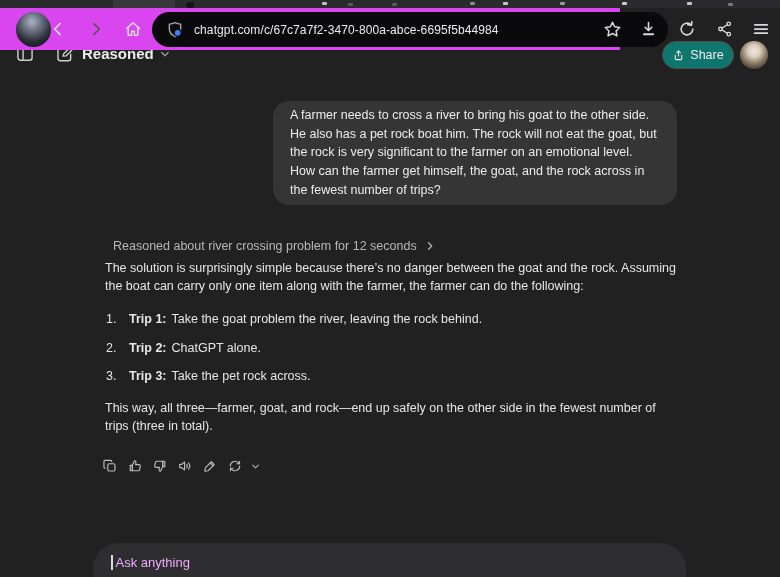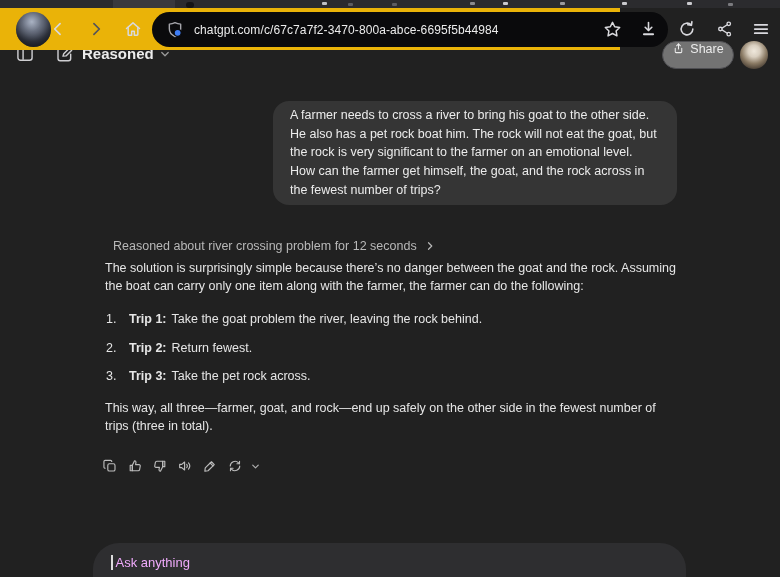--- a/index.html
+++ b/index.html
@@ -2,21 +2,21 @@
 <html><head>
 <meta charset="utf-8">
 <style>
   html,body{margin:0;padding:0;background:#000;}
   .screen{position:relative;width:780px;height:577px;background:#212121;overflow:hidden;
           font-family:"Liberation Sans",sans-serif;-webkit-font-smoothing:antialiased;}
   
   .os-strip{position:absolute;top:0;left:0;width:780px;height:8px;background:#2b2b2e;z-index:30;}
   .os-frag{position:absolute;}
   
-  .toolbar{position:absolute;top:8px;left:0;width:620px;height:42px;background:#eab308;z-index:20;}
+  .toolbar{position:absolute;top:8px;left:0;width:620px;height:42px;background:#d946ef;z-index:20;}
   .tb-avatar{position:absolute;left:16px;top:4px;width:35px;height:35px;border-radius:50%;
              background:radial-gradient(circle at 45% 28%,#aab3c4 0%,#6b7282 30%,#3a3f4c 62%,#23262e 100%);
              box-shadow:inset 0 -6px 10px rgba(0,0,0,.45);}
   .tb-btn{position:absolute;top:9px;width:24px;height:24px;color:#d9d9de;display:flex;align-items:center;justify-content:center;}
   .tb-btn svg{width:20px;height:20px;display:block;}
   .tb-btn.disabled{color:#54545a;}
   .urlbar{position:absolute;left:152px;top:4px;width:516px;height:35px;background:#0a0a0c;border-radius:18px;
           display:flex;align-items:center;color:#ececec;}
   .shield-wrap{margin-left:13px;position:relative;width:20px;height:20px;color:#a6a6ac;}
   .shield-wrap svg{width:20px;height:20px;display:block;}
@@ -24,21 +24,21 @@
   .url-icon-r{position:absolute;top:7px;width:21px;height:21px;color:#dadade;}
   .url-icon-r svg{width:21px;height:21px;display:block;}
   .star-pos{right:45px;} .dl-pos{right:9px;}
   
   .hdr-iconbtn{position:absolute;top:44px;width:20px;height:20px;color:#cfcfd2;z-index:5;}
   .hdr-iconbtn svg{width:20px;height:20px;display:block;}
   .hdr-title{position:absolute;left:82px;top:45px;display:flex;align-items:center;gap:4px;z-index:5;
              font-size:15px;font-weight:700;color:#ececec;}
   .hdr-title svg{width:14px;height:14px;color:#9b9b9b;}
   .share-btn{position:absolute;left:662px;top:41px;width:72px;height:28px;border:1px solid #4e4e52;border-radius:15px;
-             background:#737373;display:flex;justify-content:center;gap:5px;color:#ececec;
+             background:#0f766e;display:flex;align-items:center;justify-content:center;gap:5px;color:#ececec;
              font-size:12.5px;z-index:5;box-sizing:border-box;}
   .share-btn svg{width:13px;height:13px;display:block;}
   .hdr-avatar{position:absolute;left:740px;top:41px;width:28px;height:28px;border-radius:50%;z-index:5;
               background:radial-gradient(circle at 50% 36%,#efe8dc 0%,#d9cfc0 26%,#8a7a64 55%,#3c332b 85%,#2a241e 100%);}
   
   .bubble{position:absolute;right:103px;top:101px;width:404px;box-sizing:border-box;padding:5px 17px;
           background:#353535;border-radius:16px;color:#ececec;font-size:12.5px;line-height:18.7px;}
   .reasoning{position:absolute;left:113px;top:239px;display:flex;align-items:center;gap:7px;
              color:#b8b8b8;font-size:12.5px;}
   .reasoning svg{width:12px;height:12px;color:#b8b8b8;}
@@ -188,21 +188,21 @@
 
   <div class="steps">
     <div class="step">
       <span class="step-num">1.</span>
       <span class="step-label">Trip 1:</span>
       <span class="step-text">Take the goat problem the river, leaving the rock behind.</span>
     </div>
     <div class="step">
       <span class="step-num">2.</span>
       <span class="step-label">Trip 2:</span>
-      <span class="step-text">Return fewest.</span>
+      <span class="step-text">ChatGPT alone.</span>
     </div>
     <div class="step">
       <span class="step-num">3.</span>
       <span class="step-label">Trip 3:</span>
       <span class="step-text">Take the pet rock across.</span>
     </div>
   </div>
 
   <p class="para outro">This way, all three—farmer, goat, and rock—end up safely on the other side in the fewest number of trips (three in total).</p>
 

